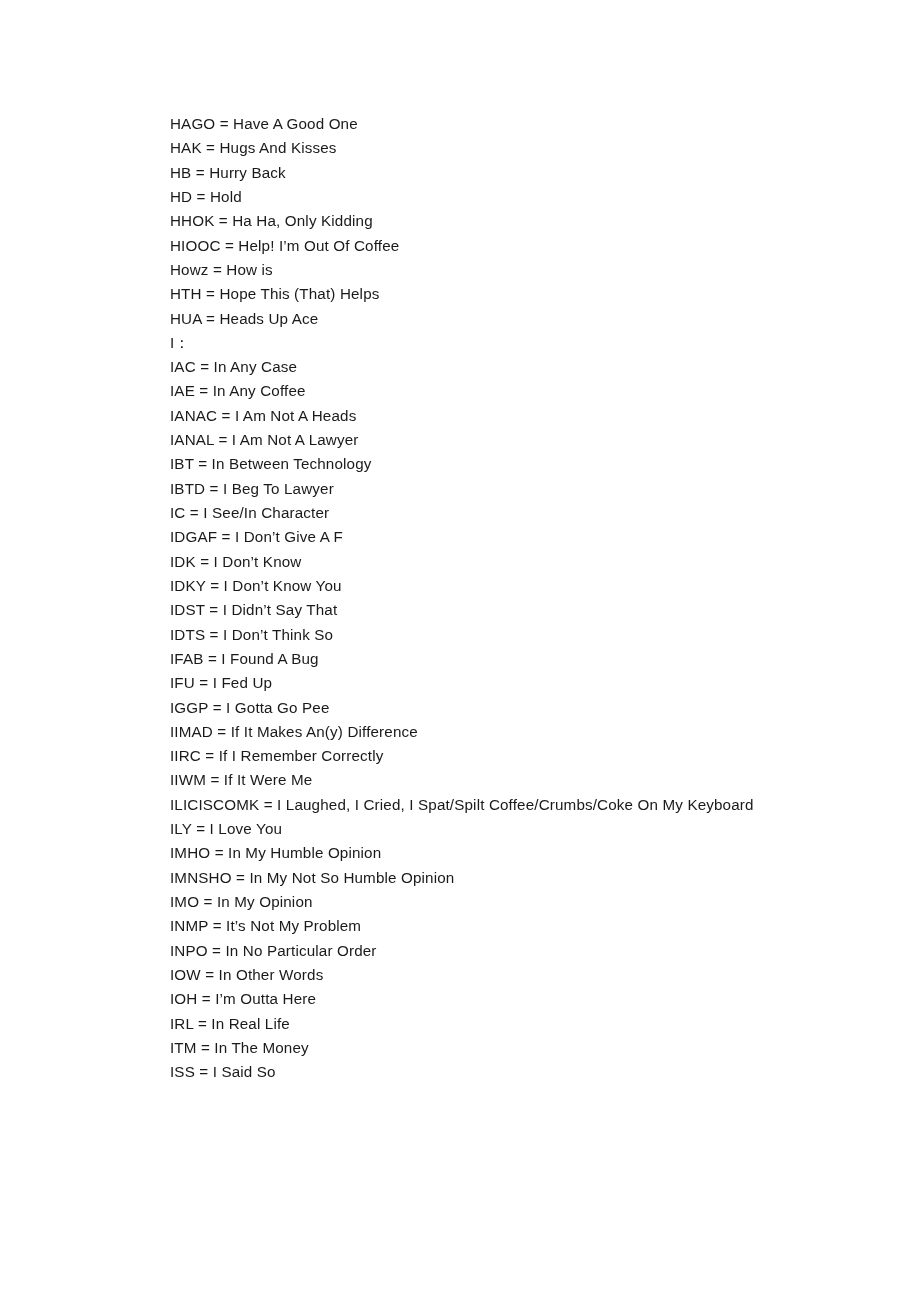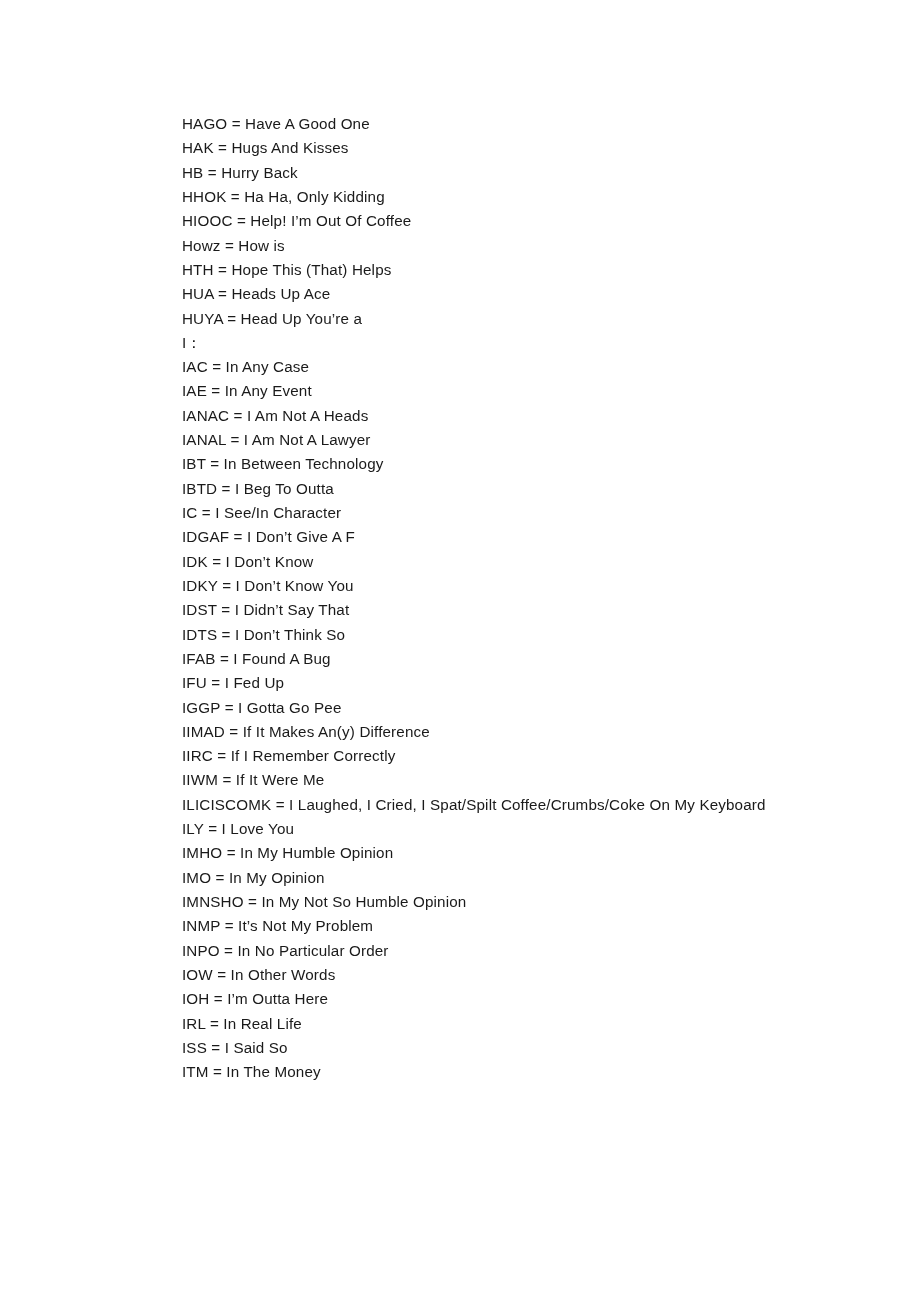--- a/index.html
+++ b/index.html
@@ -18,21 +18,21 @@
   }
   .page {
     position: relative;
     width: 920px;
     height: 1302px;
     background: #ffffff;
     box-sizing: border-box;
   }
   .content {
     position: absolute;
-    left: 182px;
+    left: 170px;
     top: 112px;
     width: 700px;
   }
   .entry {
     font-size: 15.2px;
     line-height: 24.32px;
     white-space: pre;
     letter-spacing: 0.01em;
     color: #1a1a1a;
   }
@@ -41,51 +41,51 @@
   }
 </style>
 </head>
 <body>
 
 <div class="page">
   <div class="content">
       <div class="entry">HAGO = Have A Good One</div>
       <div class="entry">HAK = Hugs And Kisses</div>
       <div class="entry">HB = Hurry Back</div>
+      <div class="entry">HD = Hold</div>
       <div class="entry">HHOK = Ha Ha, Only Kidding</div>
       <div class="entry">HIOOC = Help! I’m Out Of Coffee</div>
       <div class="entry">Howz = How is</div>
       <div class="entry">HTH = Hope This (That) Helps</div>
       <div class="entry">HUA = Heads Up Ace</div>
-      <div class="entry">HUYA = Head Up You’re a</div>
       <div class="entry section-head">I：</div>
       <div class="entry">IAC = In Any Case</div>
-      <div class="entry">IAE = In Any Event</div>
+      <div class="entry">IAE = In Any Coffee</div>
       <div class="entry">IANAC = I Am Not A Heads</div>
       <div class="entry">IANAL = I Am Not A Lawyer</div>
       <div class="entry">IBT = In Between Technology</div>
-      <div class="entry">IBTD = I Beg To Outta</div>
+      <div class="entry">IBTD = I Beg To Lawyer</div>
       <div class="entry">IC = I See/In Character</div>
       <div class="entry">IDGAF = I Don’t Give A F</div>
       <div class="entry">IDK = I Don’t Know</div>
       <div class="entry">IDKY = I Don’t Know You</div>
       <div class="entry">IDST = I Didn’t Say That</div>
       <div class="entry">IDTS = I Don’t Think So</div>
       <div class="entry">IFAB = I Found A Bug</div>
       <div class="entry">IFU = I Fed Up</div>
       <div class="entry">IGGP = I Gotta Go Pee</div>
       <div class="entry">IIMAD = If It Makes An(y) Difference</div>
       <div class="entry">IIRC = If I Remember Correctly</div>
       <div class="entry">IIWM = If It Were Me</div>
       <div class="entry">ILICISCOMK = I Laughed, I Cried, I Spat/Spilt Coffee/Crumbs/Coke On My Keyboard</div>
       <div class="entry">ILY = I Love You</div>
       <div class="entry">IMHO = In My Humble Opinion</div>
+      <div class="entry">IMNSHO = In My Not So Humble Opinion</div>
       <div class="entry">IMO = In My Opinion</div>
-      <div class="entry">IMNSHO = In My Not So Humble Opinion</div>
       <div class="entry">INMP = It’s Not My Problem</div>
       <div class="entry">INPO = In No Particular Order</div>
       <div class="entry">IOW = In Other Words</div>
       <div class="entry">IOH = I’m Outta Here</div>
       <div class="entry">IRL = In Real Life</div>
+      <div class="entry">ITM = In The Money</div>
       <div class="entry">ISS = I Said So</div>
-      <div class="entry">ITM = In The Money</div>
     </div>
 </div>
 
 </body></html>

